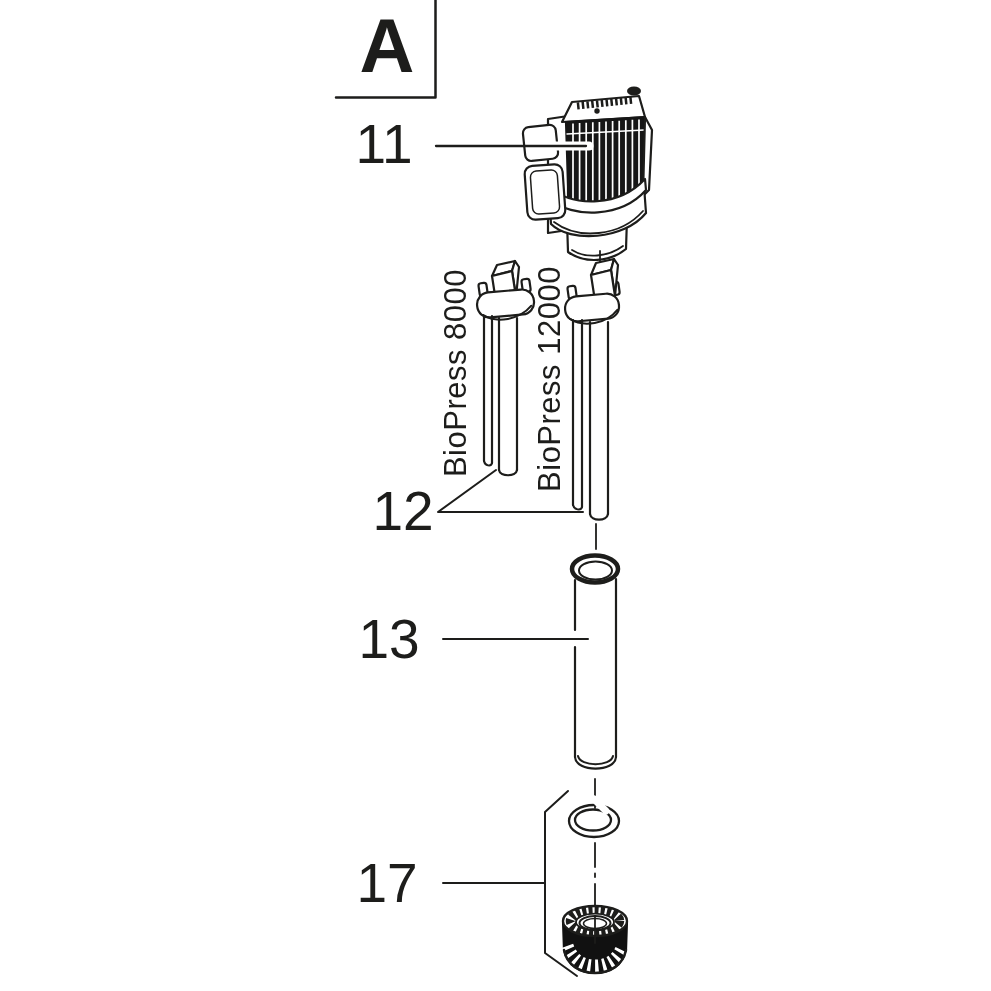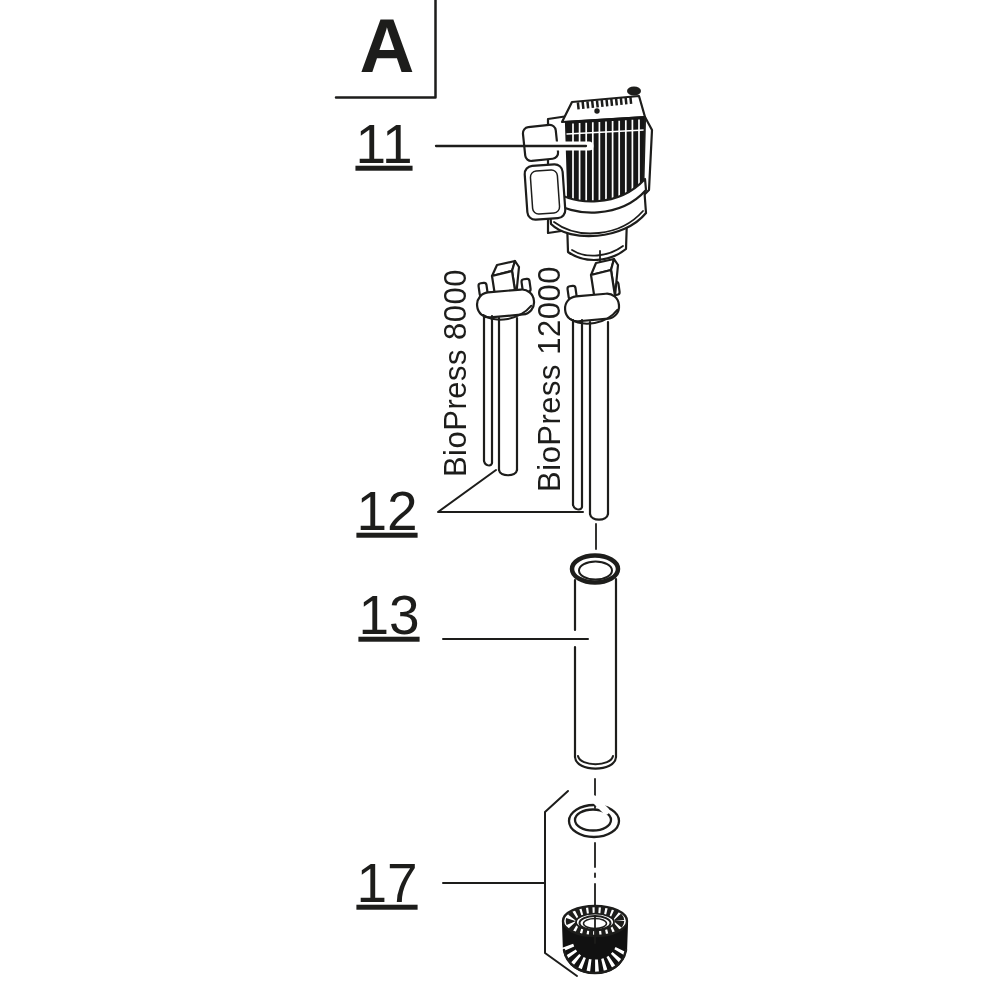--- a/index.html
+++ b/index.html
@@ -20,21 +20,20 @@
   }
   .section-letter{
     font-size:76px;
     font-weight:bold;
     transform:translate(-50%,-54%);
   }
   .num{
     font-size:55px;
     font-weight:400;
     transform:translate(-50%,-52%);
-    text-decoration:underline;
   }
   .model{
     font-size:31px;
     font-weight:400;
     letter-spacing:0.5px;
     transform:translate(-50%,-50%) rotate(-90deg);
   }
 </style>
 </head>
 <body>
@@ -157,23 +156,23 @@
     <path d="M443,883 H545" stroke-width="2"></path>
     <path d="M568,791 L545,812 V953 L577,976" stroke-width="2"></path>
 
   </g>
 </svg>
 
 <div class="lbl section-letter" style="left:387px;top:49px">A</div>
 
 <div class="lbl num" style="left:384px;top:145px">11</div>
 
-<div class="lbl num" style="left:387px;top:512px">12</div>
+<div class="lbl num" style="left:403px;top:512px">12</div>
 
-<div class="lbl num" style="left:389px;top:616px">13</div>
+<div class="lbl num" style="left:389px;top:640px">13</div>
 
 <div class="lbl num" style="left:387px;top:884px">17</div>
 
 <div class="lbl model" style="left:456px;top:373px">BioPress 8000</div>
 
 <div class="lbl model" style="left:550px;top:379px">BioPress 12000</div>
 
 </div>
 
 </body></html>

